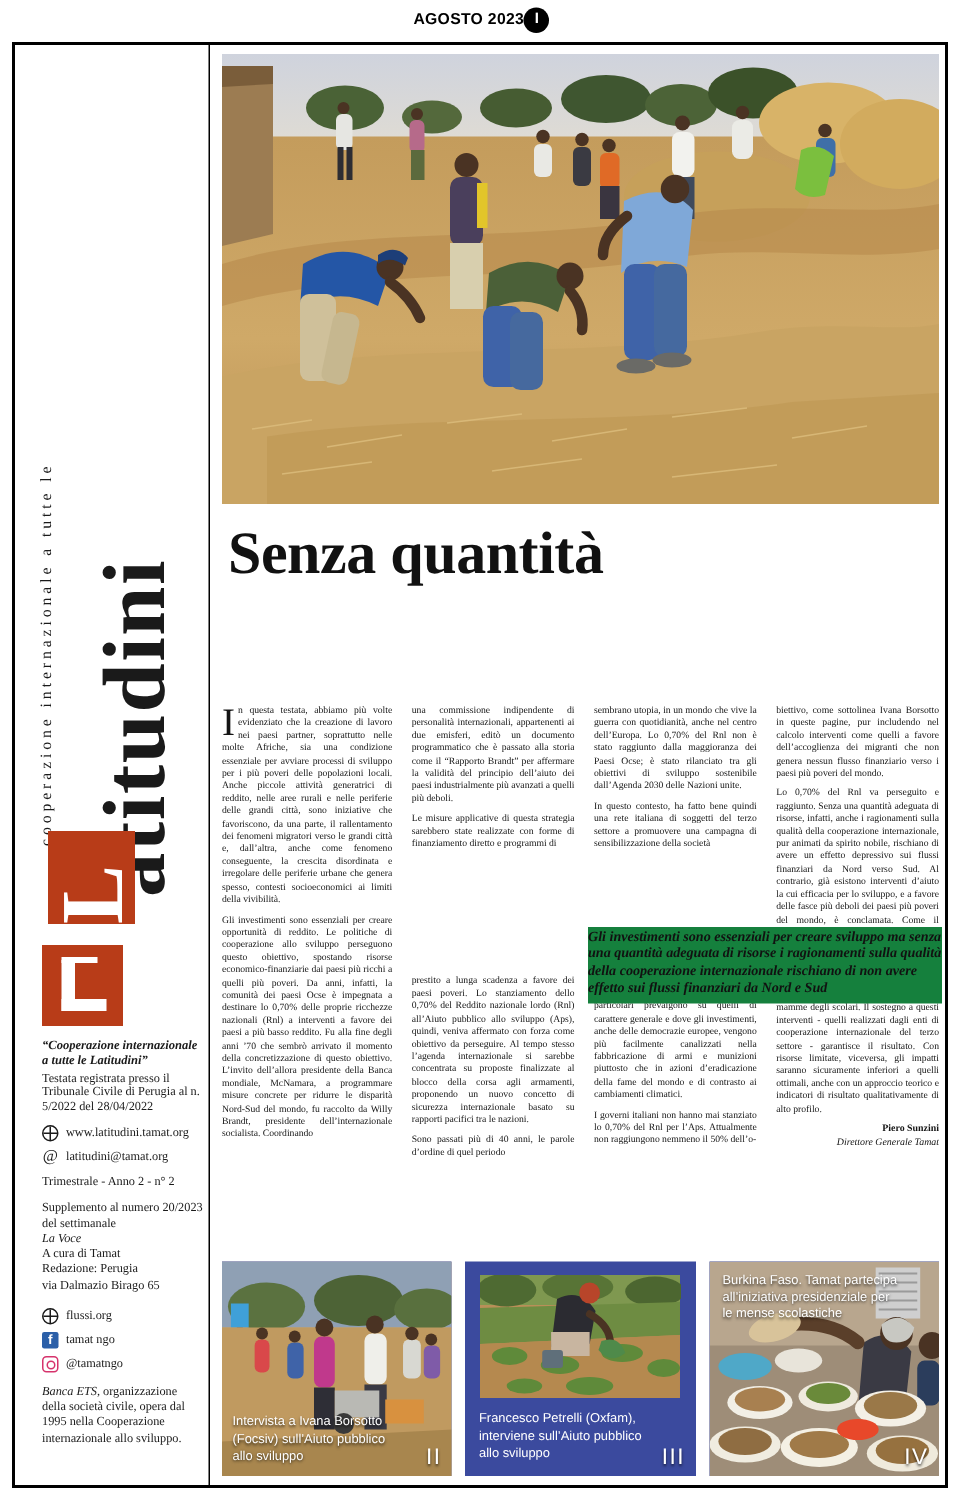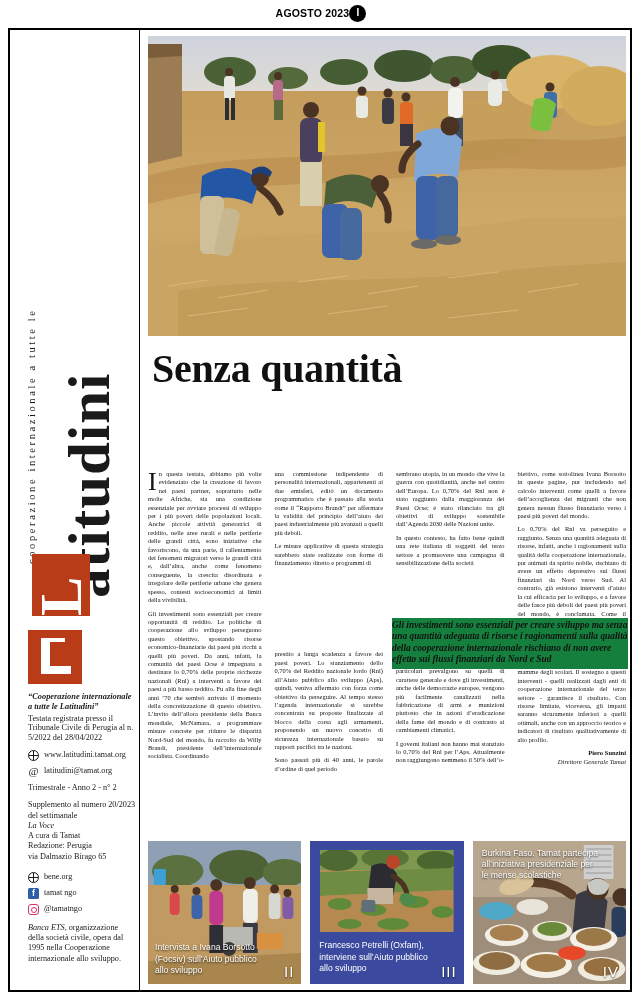--- a/index.html
+++ b/index.html
@@ -434,21 +434,21 @@
         <span>Supplemento al numero 20/2023 del settimanale</span><br>
         <span class="it">La Voce</span><br>
         <span>A cura di Tamat</span><br>
         <span>Redazione: Perugia</span><br>
         <span>via Dalmazio Birago 65</span>
       </div>
 
 
       <div class="contact-row">
         <span class="ico ico-globe"></span>
-        <span>bene.org</span>
+        <span>flussi.org</span>
       </div>
       <div class="contact-row">
         <span class="ico ico-fb">f</span>
         <span>tamat ngo</span>
       </div>
       <div class="contact-row">
         <span class="ico ico-ig"></span>
         <span>@tamatngo</span>
       </div>
 

